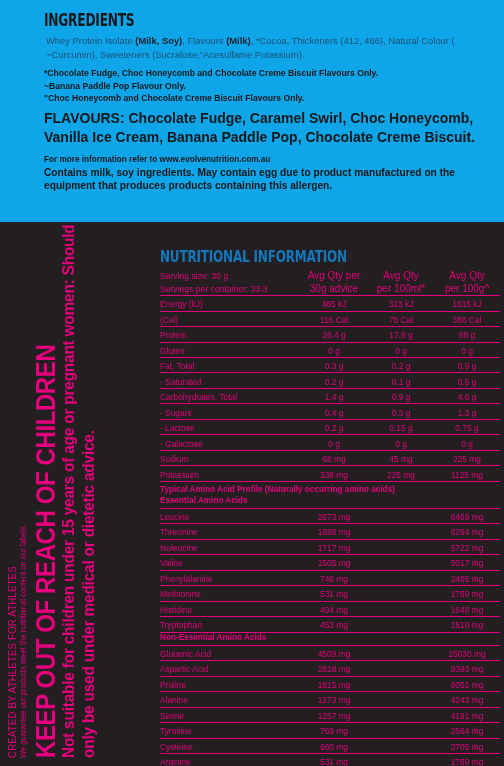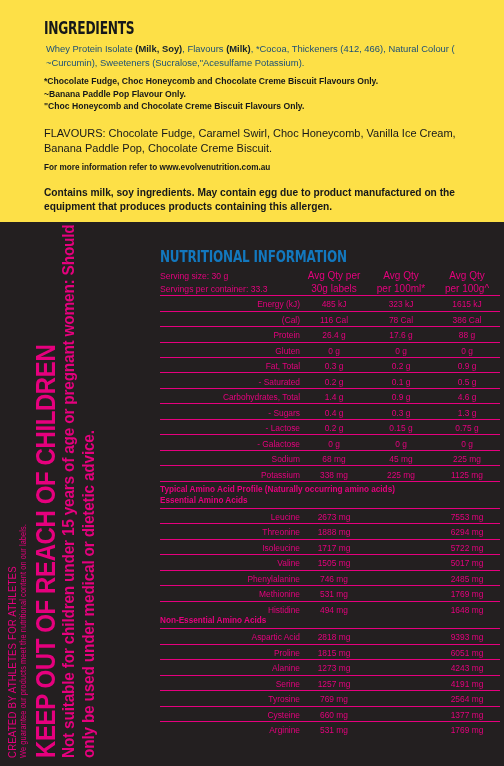--- a/index.html
+++ b/index.html
@@ -15,23 +15,23 @@
     font-family: "Liberation Sans", sans-serif;
     background: #231f20;
   }
 
   
   .ingredients-panel {
     position: absolute;
     left: 0; top: 0;
     width: 504px;
     height: 222px;
-    background: #fde047;
+    background: #0ea5e9;
     box-sizing: border-box;
-    padding: 18px 14px 0 44px;
+    padding: 10px 14px 0 44px;
   }
   .ing-heading {
     font-size: 17px;
     font-weight: bold;
     letter-spacing: -0.3px;
     color: #16181a;
     font-family: "DejaVu Sans Condensed", "Liberation Sans Narrow", "Liberation Sans", sans-serif;
     transform: scaleX(0.80);
     transform-origin: left center;
     margin: 2px 0 4px 0;
@@ -45,34 +45,34 @@
     transform-origin: left top;
     margin-bottom: 6px;
     padding-left: 2px;
   }
   .ing-body b { color: #15222c; }
   .ing-note {
     font-size: 8.6px;
     font-weight: bold;
     line-height: 1.45;
     color: #16181a;
-    margin-bottom: 13px;
+    margin-bottom: 4px;
   }
   .ing-flavours {
-    font-size: 11px;
-    font-weight: normal;
+    font-size: 14px;
+    font-weight: bold;
     line-height: 1.35;
     color: #16181a;
     margin-bottom: 8px;
   }
   .ing-more {
     font-size: 8.2px;
     font-weight: bold;
     color: #16181a;
-    margin-bottom: 14px;
+    margin-bottom: 2px;
   }
   .ing-allergen {
     font-size: 10.2px;
     font-weight: bold;
     line-height: 1.36;
     color: #16181a;
   }
 
   
   .side-panel {
@@ -189,21 +189,21 @@
 
   tr.line > td {
     border-top: 1.3px solid #e6007e;
     padding-top: 1px;
     padding-bottom: 1.3px;
     height: 12.2px;
   }
   tr.line-top > td { border-top: 1.6px solid #e6007e; }
   tr.line-bottom > td { border-bottom: 1.6px solid #e6007e; }
 
-  td.name { text-align: right; padding-left: 1px; }
+  td.name { text-align: left; padding-left: 1px; }
   td.val  { text-align: center; }
 
   td.indent1 { padding-left: 14px; }
   td.indent2 { padding-left: 30px; margin-left: 25px; }
 
   tr.section-head > td {
     font-weight: bold;
     font-size: 8.2px;
     padding-top: 3px;
     padding-bottom: 0px;
@@ -264,21 +264,21 @@
           <col class="col-v3">
       </colgroup>
       <tbody>
         <tr>
           <td class="hdr-td hdr-serve">
             <div>Serving size: 30 g</div>
             <div>Servings per container: 33.3</div>
           </td>
           <td class="hdr-td hdr-col">
             <div>Avg Qty per</div>
-            <div>30g labels</div>
+            <div>30g advice</div>
           </td>
           <td class="hdr-td hdr-col">
             <div>Avg Qty</div>
             <div>per 100ml*</div>
           </td>
           <td class="hdr-td hdr-col">
             <div>Avg Qty</div>
             <div>per 100g^</div>
           </td>
         </tr>
@@ -360,21 +360,21 @@
           <td colspan="4">Typical Amino Acid Profile (Naturally occurring amino acids)</td>
         </tr>
         <tr class="section-sub">
           <td colspan="4">Essential Amino Acids</td>
         </tr>
 
         <tr class="line line-top">
           <td class="name">Leucine</td>
           <td class="val">2673 mg</td>
           <td></td>
-          <td class="val">7553 mg</td>
+          <td class="val">6469 mg</td>
         </tr>
         <tr class="line">
           <td class="name">Threonine</td>
           <td class="val">1888 mg</td>
           <td></td>
           <td class="val">6294 mg</td>
         </tr>
         <tr class="line">
           <td class="name">Isoleucine</td>
           <td class="val">1717 mg</td>
@@ -398,25 +398,37 @@
           <td class="val">531 mg</td>
           <td></td>
           <td class="val">1769 mg</td>
         </tr>
         <tr class="line">
           <td class="name">Histidine</td>
           <td class="val">494 mg</td>
           <td></td>
           <td class="val">1648 mg</td>
         </tr>
+        <tr class="line line-bottom">
+          <td class="name">Tryptophan</td>
+          <td class="val">453 mg</td>
+          <td></td>
+          <td class="val">1510 mg</td>
+        </tr>
 
         <tr class="section-sub">
           <td colspan="4">Non-Essential Amino Acids</td>
         </tr>
 
+        <tr class="line line-top">
+          <td class="name">Glutamic Acid</td>
+          <td class="val">4509 mg</td>
+          <td></td>
+          <td class="val">15030 mg</td>
+        </tr>
         <tr class="line">
           <td class="name">Aspartic Acid</td>
           <td class="val">2818 mg</td>
           <td></td>
           <td class="val">9393 mg</td>
         </tr>
         <tr class="line">
           <td class="name">Proline</td>
           <td class="val">1815 mg</td>
           <td></td>
@@ -437,21 +449,21 @@
         <tr class="line">
           <td class="name">Tyrosine</td>
           <td class="val">769 mg</td>
           <td></td>
           <td class="val">2564 mg</td>
         </tr>
         <tr class="line">
           <td class="name">Cysteine</td>
           <td class="val">660 mg</td>
           <td></td>
-          <td class="val">1377 mg</td>
+          <td class="val">3705 mg</td>
         </tr>
         <tr class="line">
           <td class="name">Arginine</td>
           <td class="val">531 mg</td>
           <td></td>
           <td class="val">1769 mg</td>
         </tr>
 
       </tbody>
     </table>

